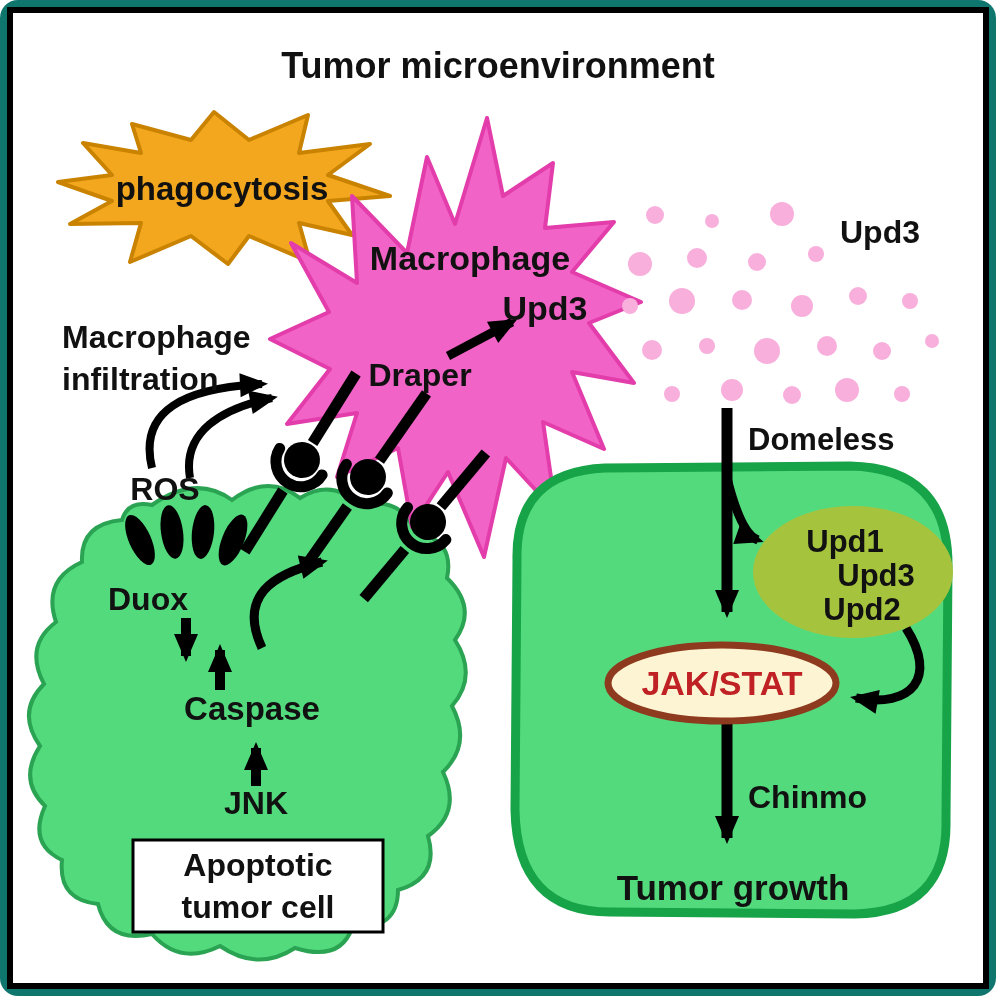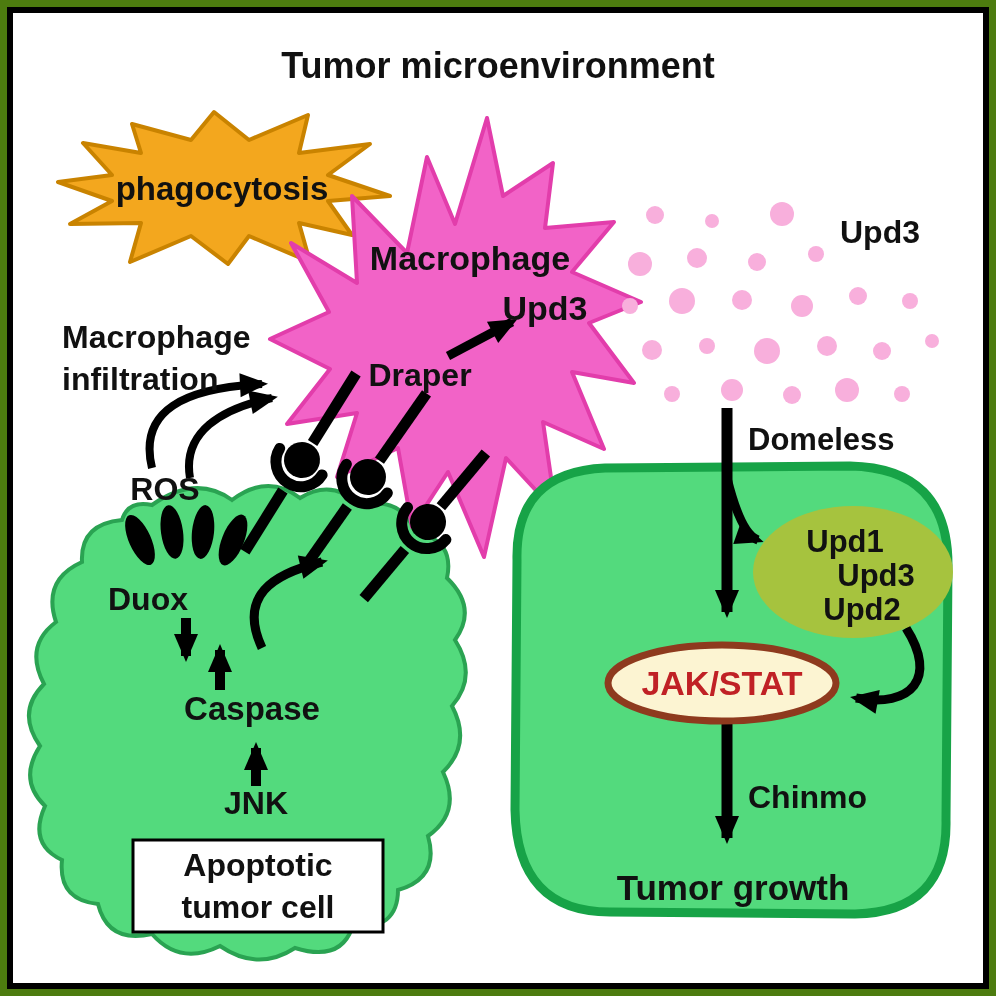--- a/index.html
+++ b/index.html
@@ -1,16 +1,16 @@
 <!DOCTYPE html>
 <html><head>
 <meta charset="utf-8">
 <style>
   html,body{margin:0;padding:0;background:#fff;}
-  #stage{width:996px;height:996px;position:relative;background:#4d7c0f;}
+  #stage{width:996px;height:996px;position:relative;background:#0f766e;border-radius:18px;}
   svg{display:block;}
   text{font-family:"Liberation Sans","DejaVu Sans",sans-serif;font-weight:bold;fill:#111;}
 </style>
 </head>
 <body>
 
 <div id="stage">
 <svg width="996" height="996" viewBox="0 0 996 996" xmlns="http://www.w3.org/2000/svg">
   <defs>
     <marker id="ah" markerUnits="userSpaceOnUse" markerWidth="40" markerHeight="40" refX="24" refY="14" orient="auto">

